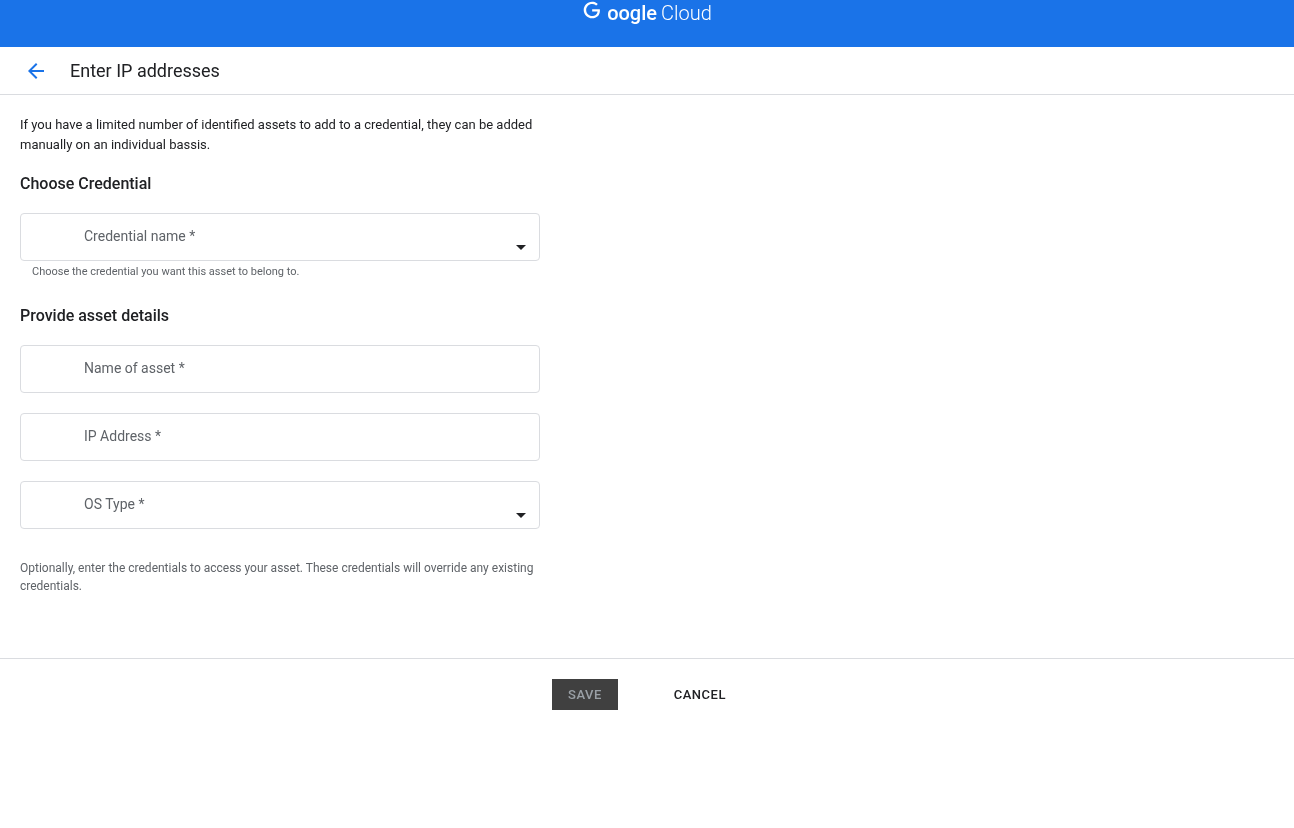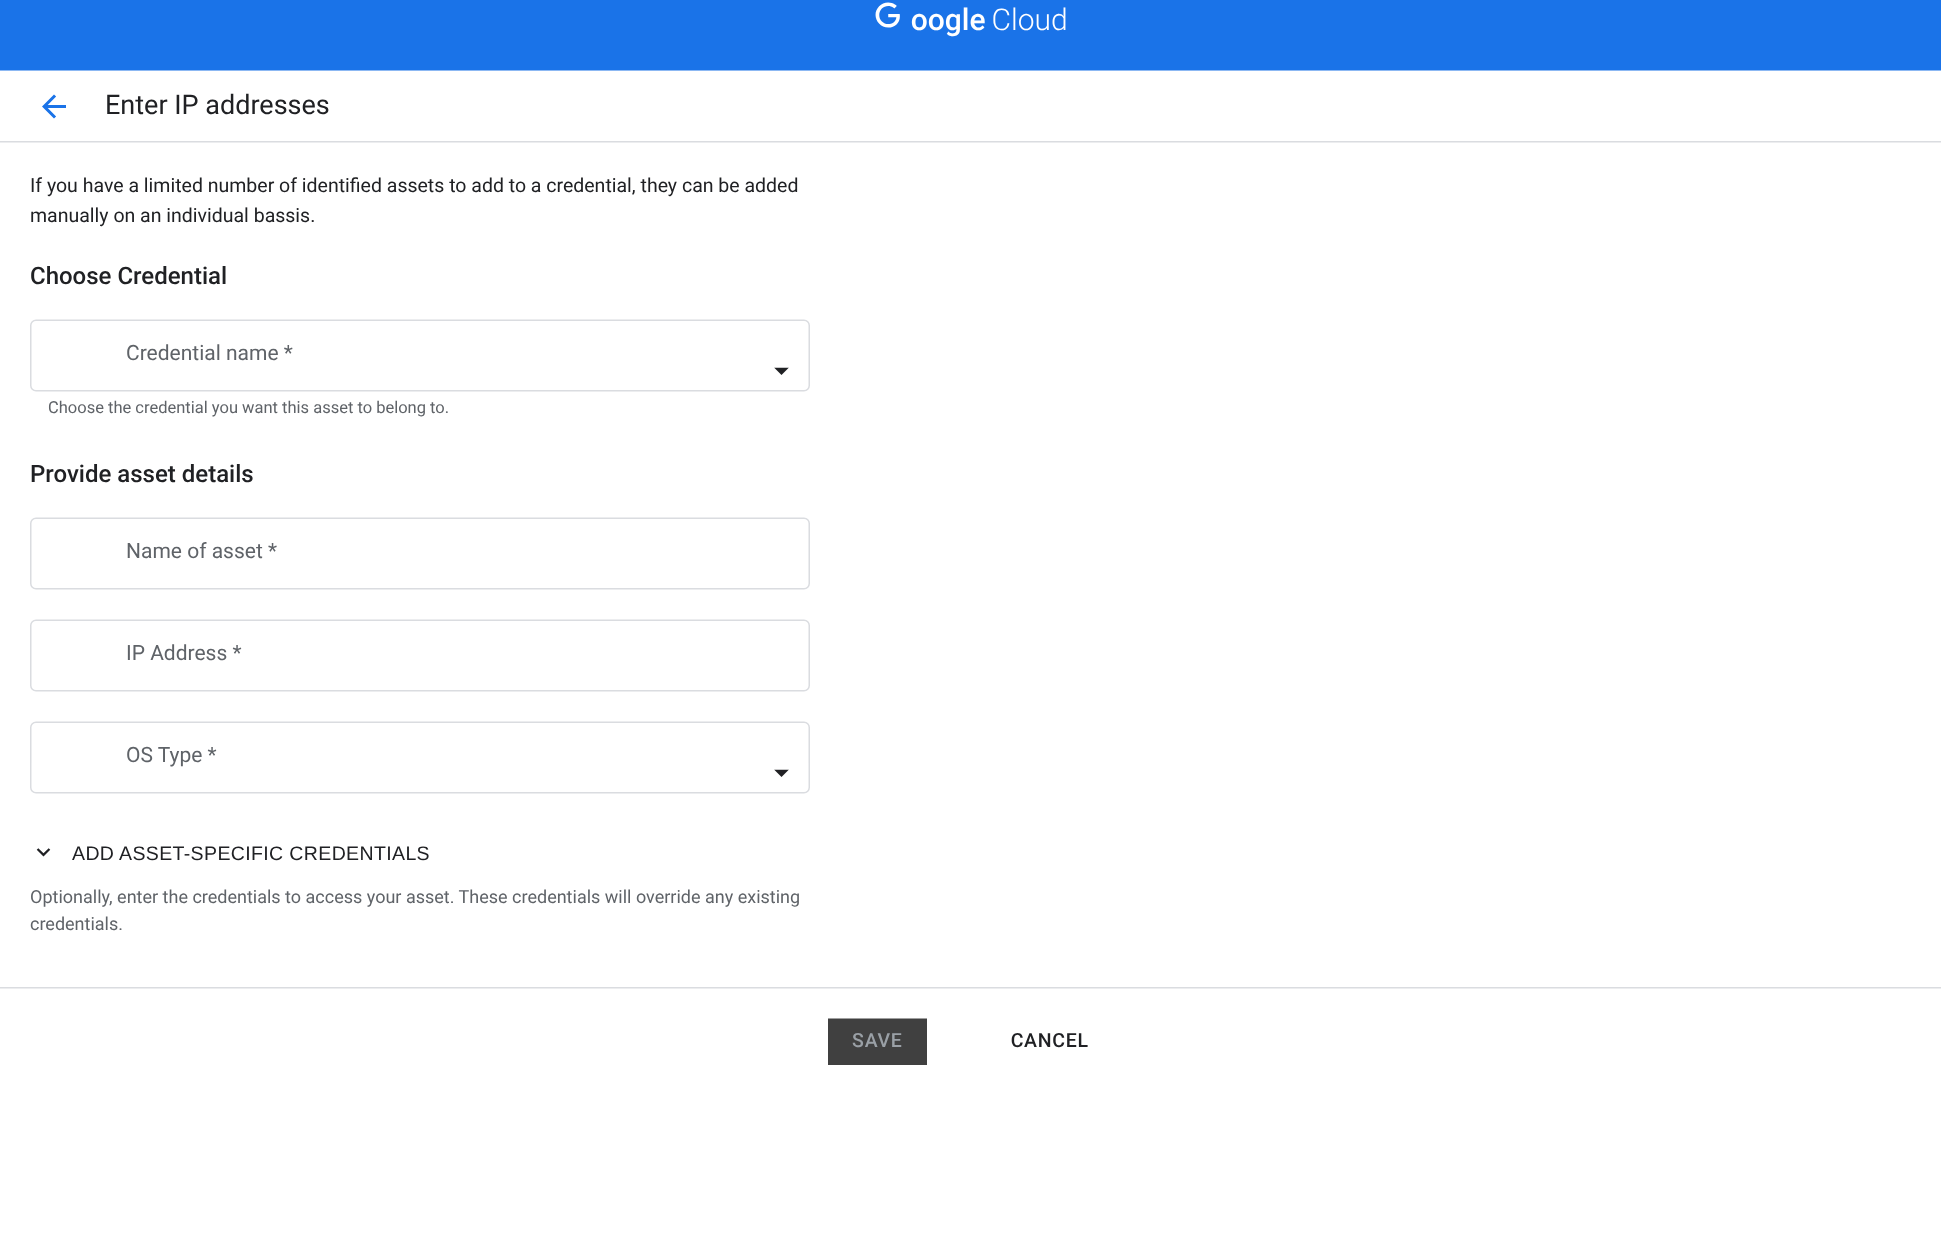--- a/index.html
+++ b/index.html
@@ -236,26 +236,20 @@
     <select class="form-select"></select>
     <label class="floating-label">OS Type *</label>
     <span class="select-arrow">
       <svg width="10" height="5" viewBox="0 0 10 5">
           <path fill="#202124" d="M0 0l5 5 5-5z"></path>
         </svg>
     </span>
   </div>
 
   <div class="expandable-section">
-    <button class="expand-toggle">
-      <svg width="18" height="18" viewBox="0 0 24 24">
-        <path fill="#202124" d="M7.41 8.59L12 13.17l4.59-4.58L18 10l-6 6-6-6 1.41-1.41z"></path>
-      </svg>
-      <span>ADD ASSET-SPECIFIC CREDENTIALS</span>
-    </button>
     <p class="expand-description">Optionally, enter the credentials to access your asset. These credentials will override any existing credentials.</p>
   </div>
 </div>
 
 <footer class="footer">
   <button class="btn btn-save" disabled="">SAVE</button>
   <button class="btn btn-cancel">CANCEL</button>
 </footer>
 
 </body></html>

